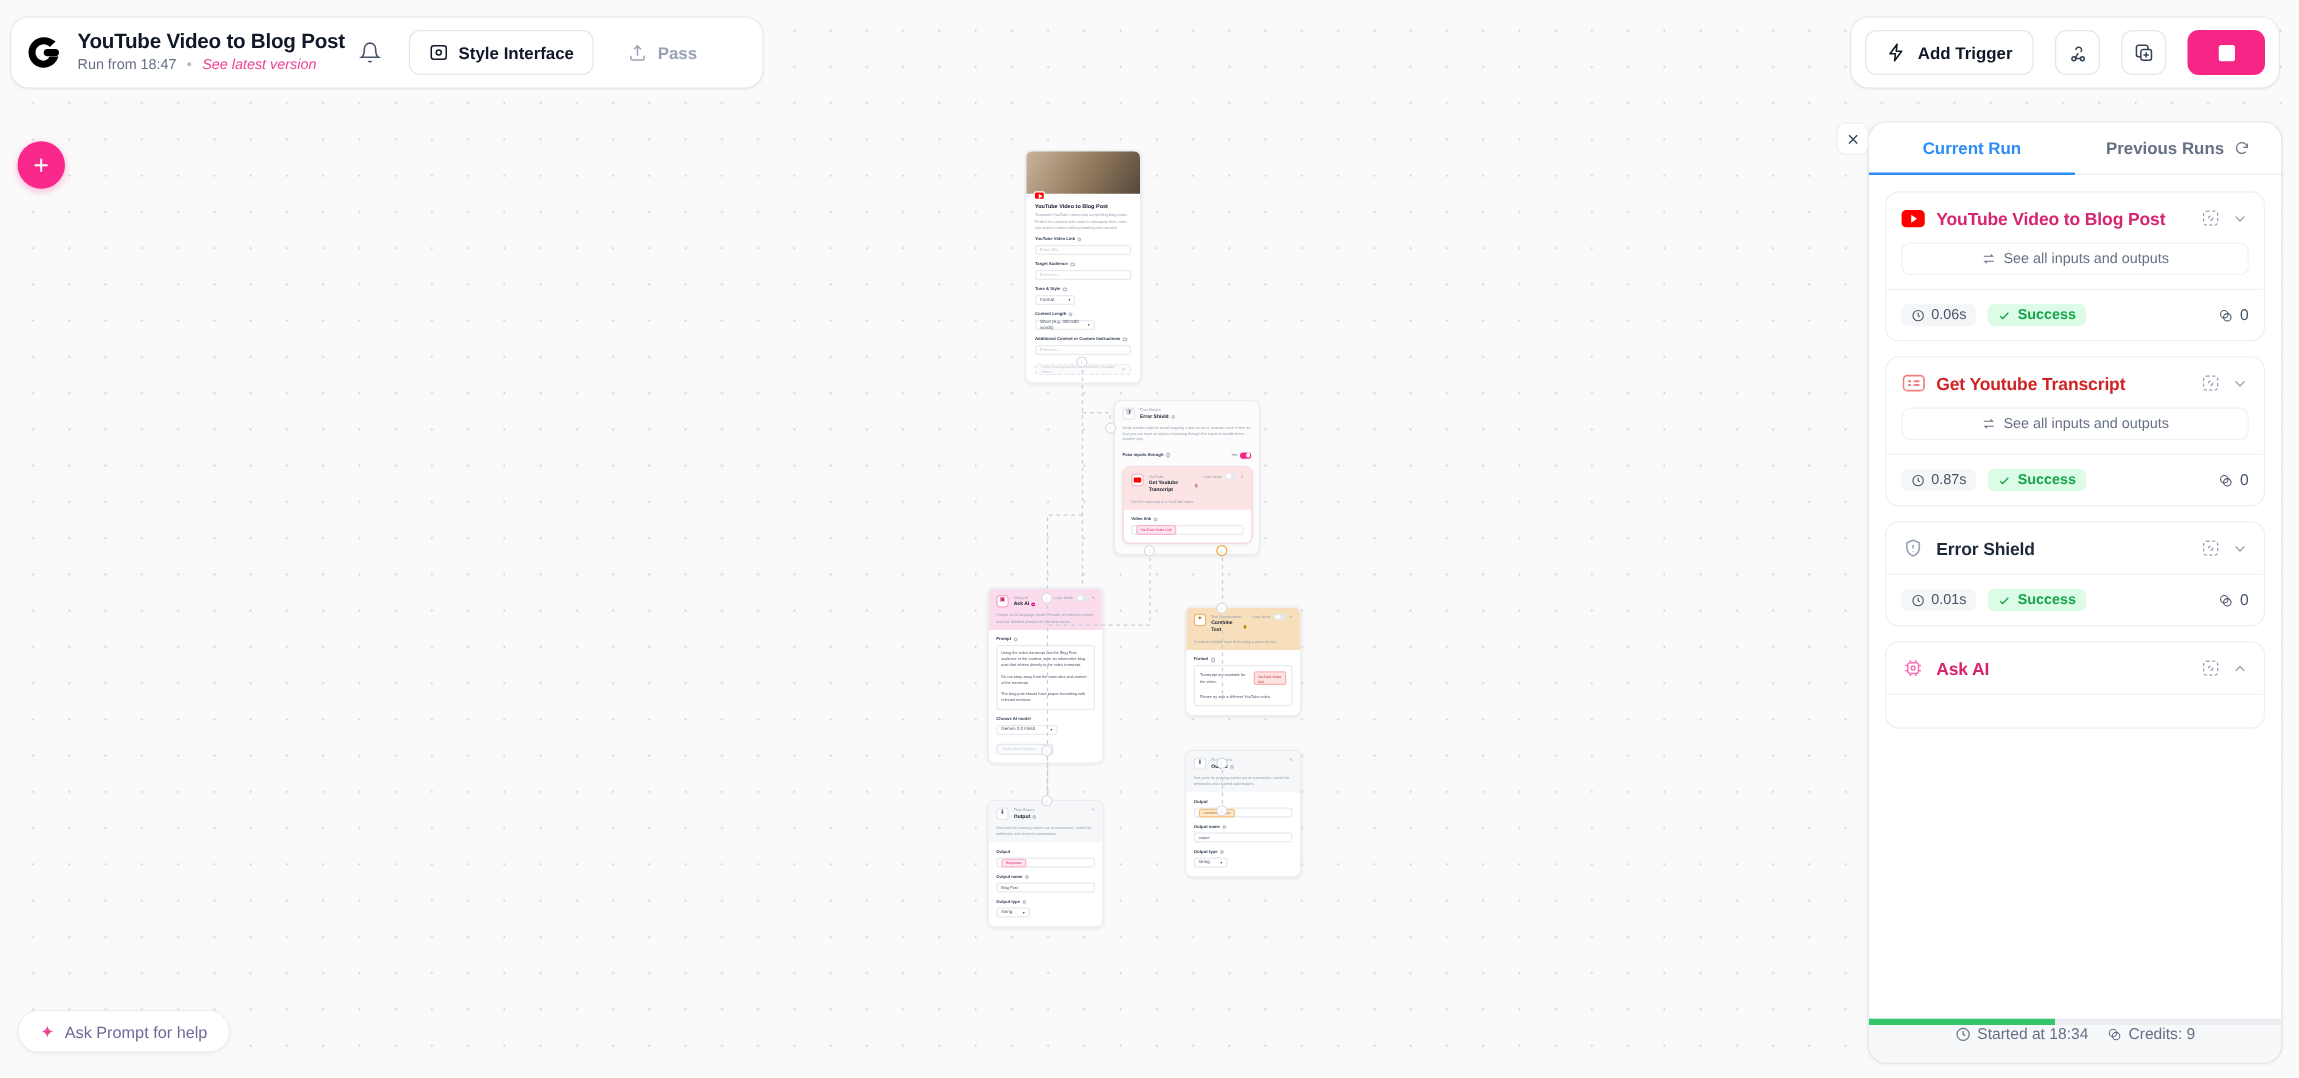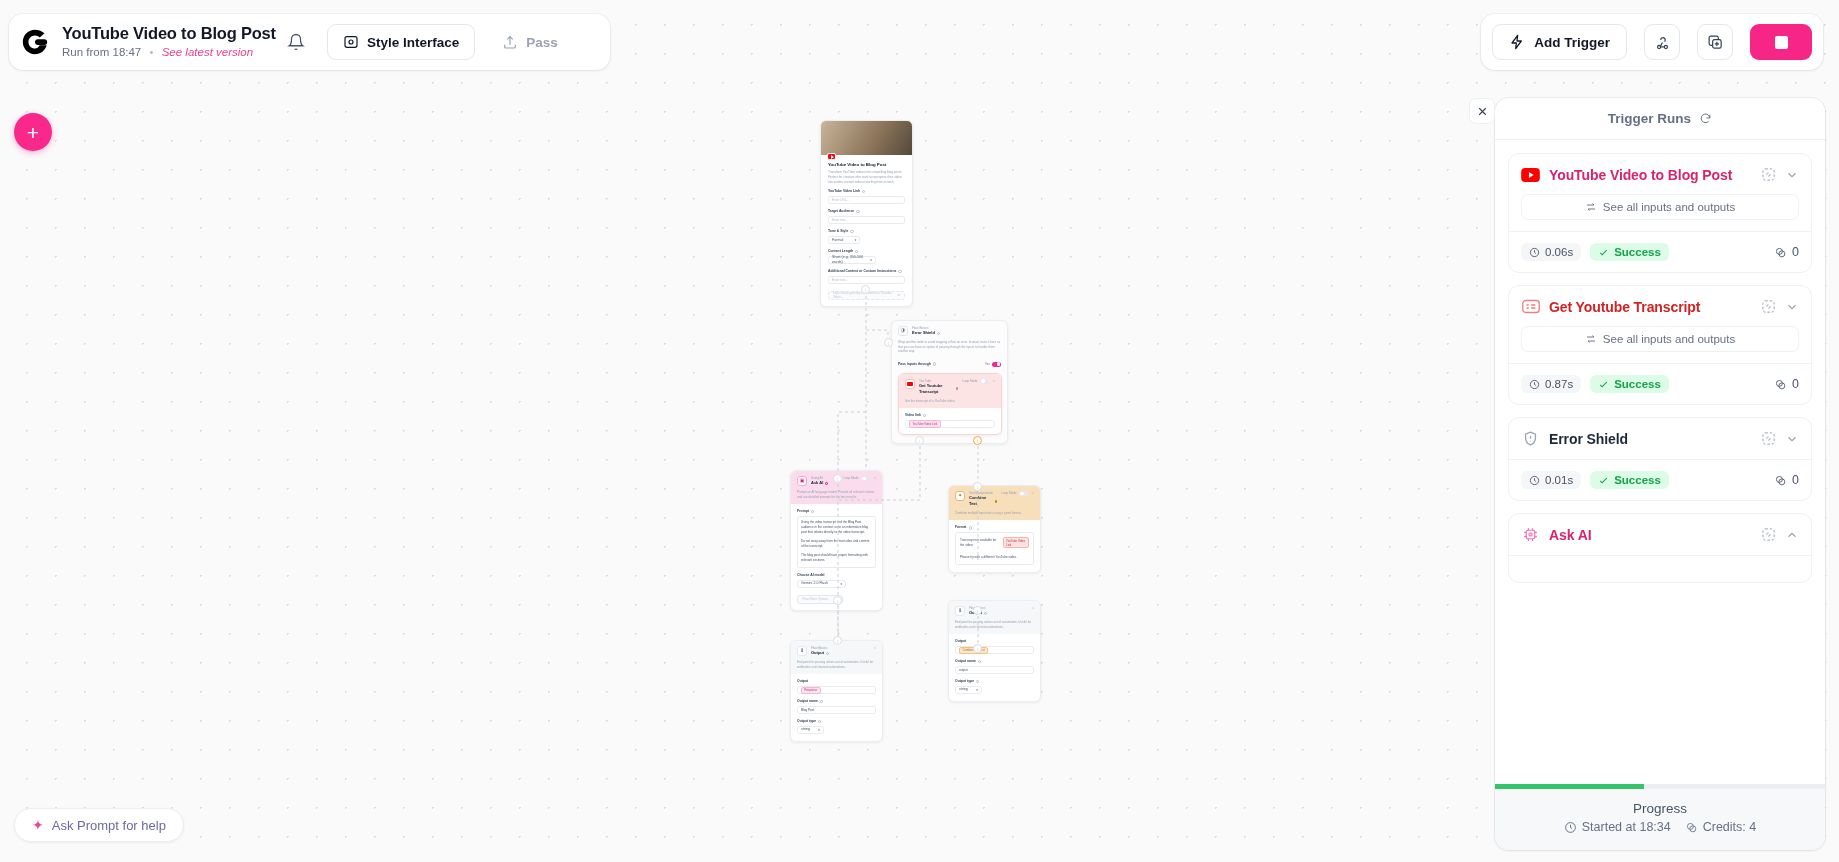--- a/index.html
+++ b/index.html
@@ -600,22 +600,25 @@
 </div>
 
 <div id="close-panel">
   <svg width="13" height="13" viewBox="0 0 24 24" fill="none" stroke="currentColor" stroke-width="2">
     <path d="M18 6L6 18M6 6l12 12"></path>
   </svg>
 </div>
 
 <div id="panel">
   <div id="tabs">
+    <div class="tab active">
+      <span>Current Run</span>
+    </div>
     <div class="tab">
-      <span>Trigger Runs</span>
+      <span>Previous Runs</span>
       <svg width="13" height="13" viewBox="0 0 24 24" fill="none" stroke="currentColor" stroke-width="1.8">
         <path d="M20 11a8 8 0 10-2.3 6.4"></path>
           <path d="M20 5v6h-6"></path>
       </svg>
     </div>
   </div>
 
   <div id="panel-body">
 
     <div class="rcard">
@@ -784,31 +787,30 @@
       </div>
       <div class="rcard-sep"></div>
     </div>
 
   </div>
 
   <div id="progress-wrap">
     <div id="progress-bar">
       <div id="progress-fill" style="width: 45%;"></div>
     </div>
-    <div id="progress-label">Progress</div>
     <div id="progress-meta">
       <span>
         <svg width="13" height="13" viewBox="0 0 24 24" fill="none" stroke="currentColor" stroke-width="1.8">
             <circle cx="12" cy="12" r="9"></circle>
             <path d="M12 7v5l3 2"></path>
           </svg>
         <span>Started at 18:34</span>
       </span>
       <span>
         <svg width="13" height="13" viewBox="0 0 24 24" fill="none" stroke="currentColor" stroke-width="1.6">
             <circle cx="10" cy="10" r="5.5"></circle>
             <circle cx="14.5" cy="14.5" r="5.5"></circle>
           </svg>
-        <span>Credits: 4</span>
+        <span>Credits: 9</span>
       </span>
     </div>
   </div>
 </div>
 
 </body></html>

